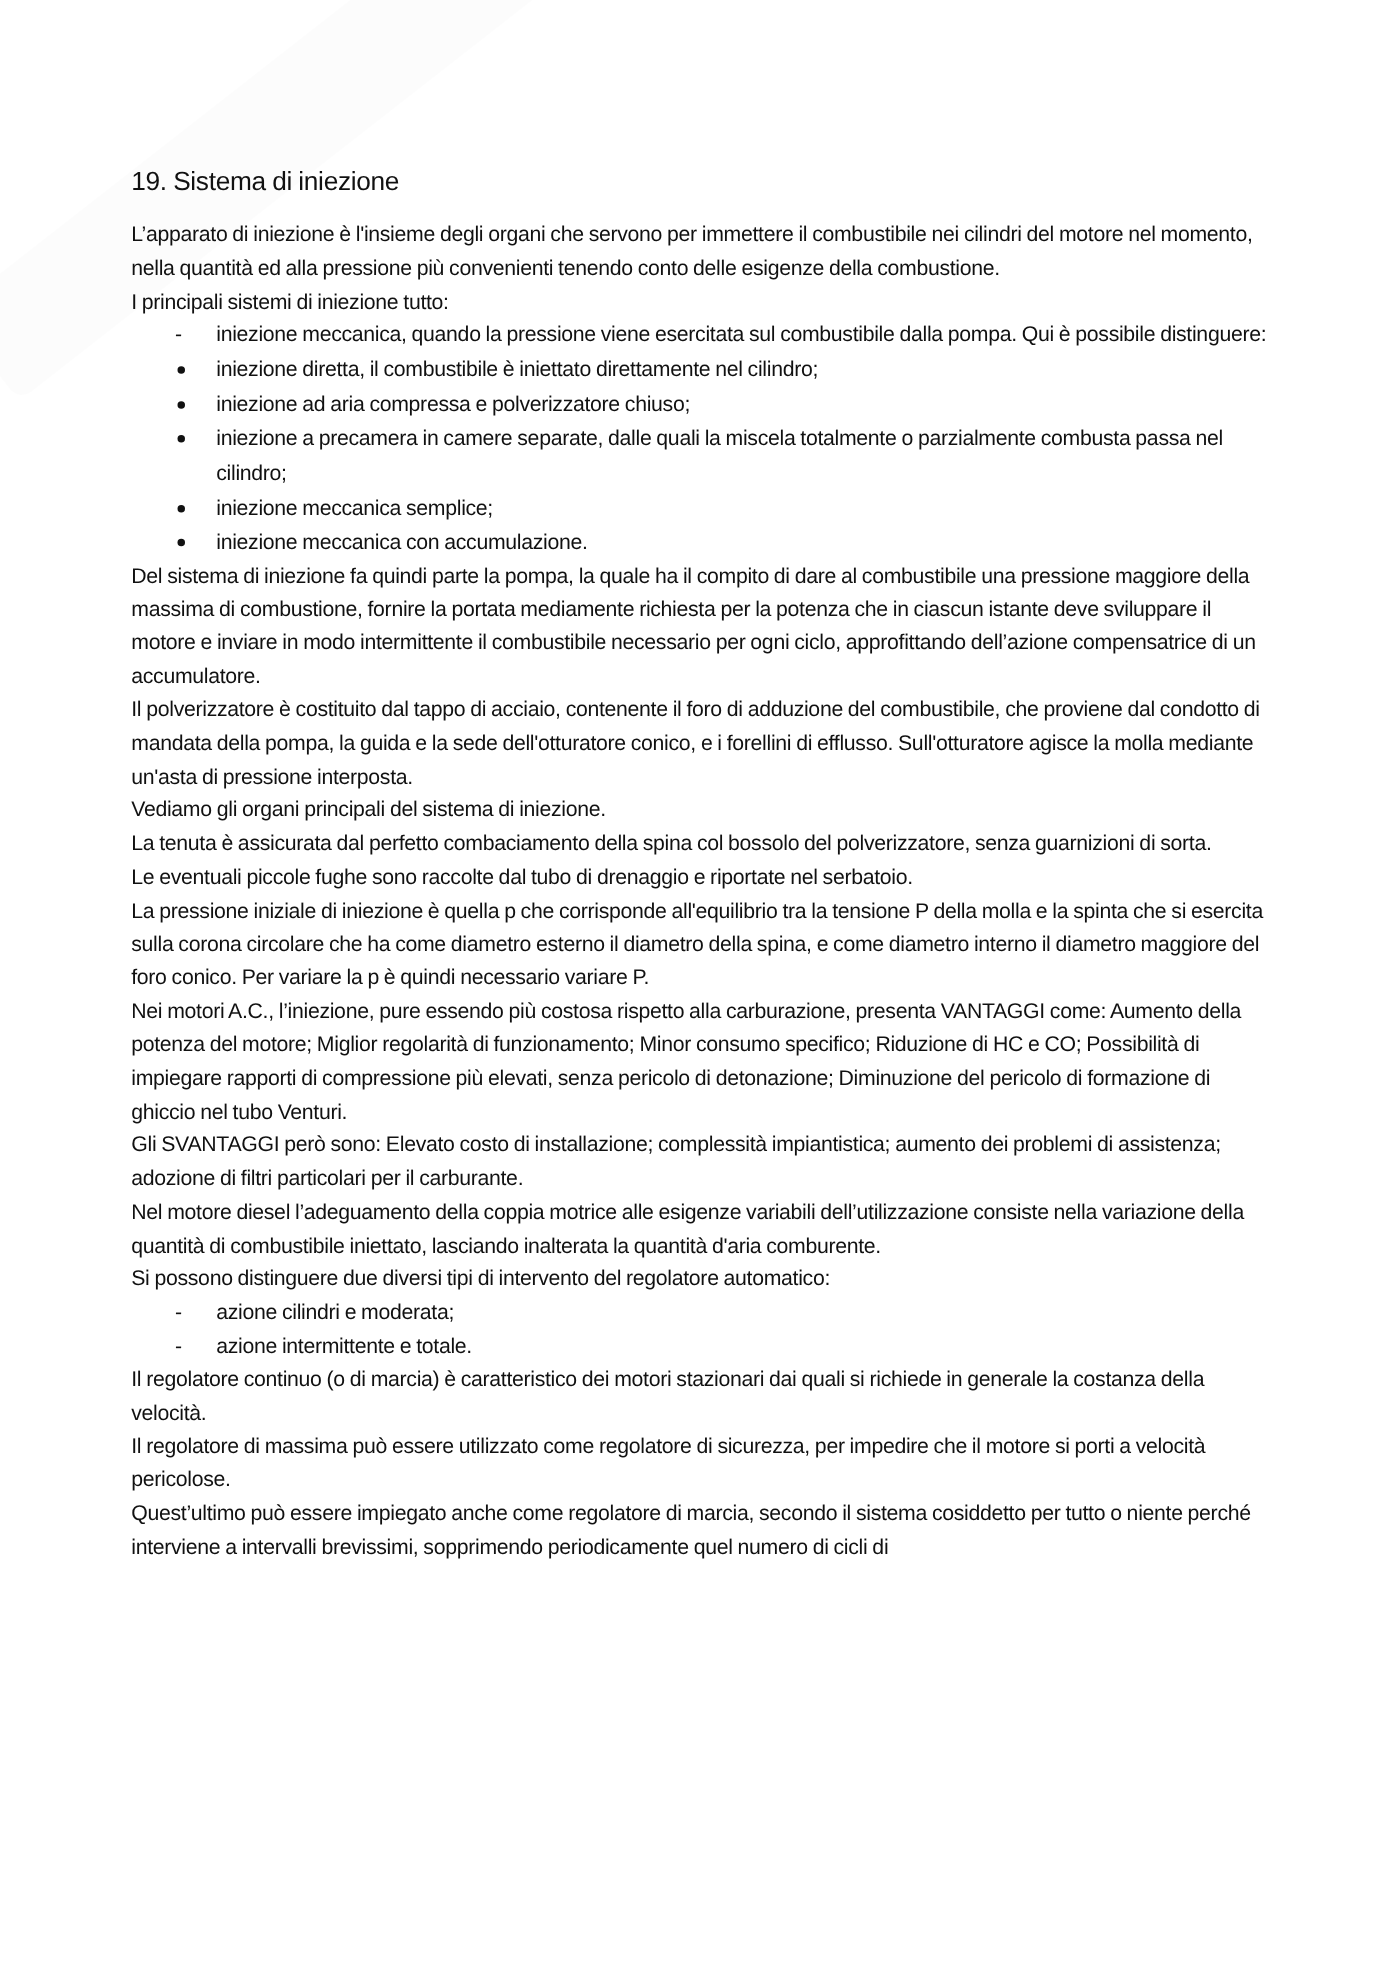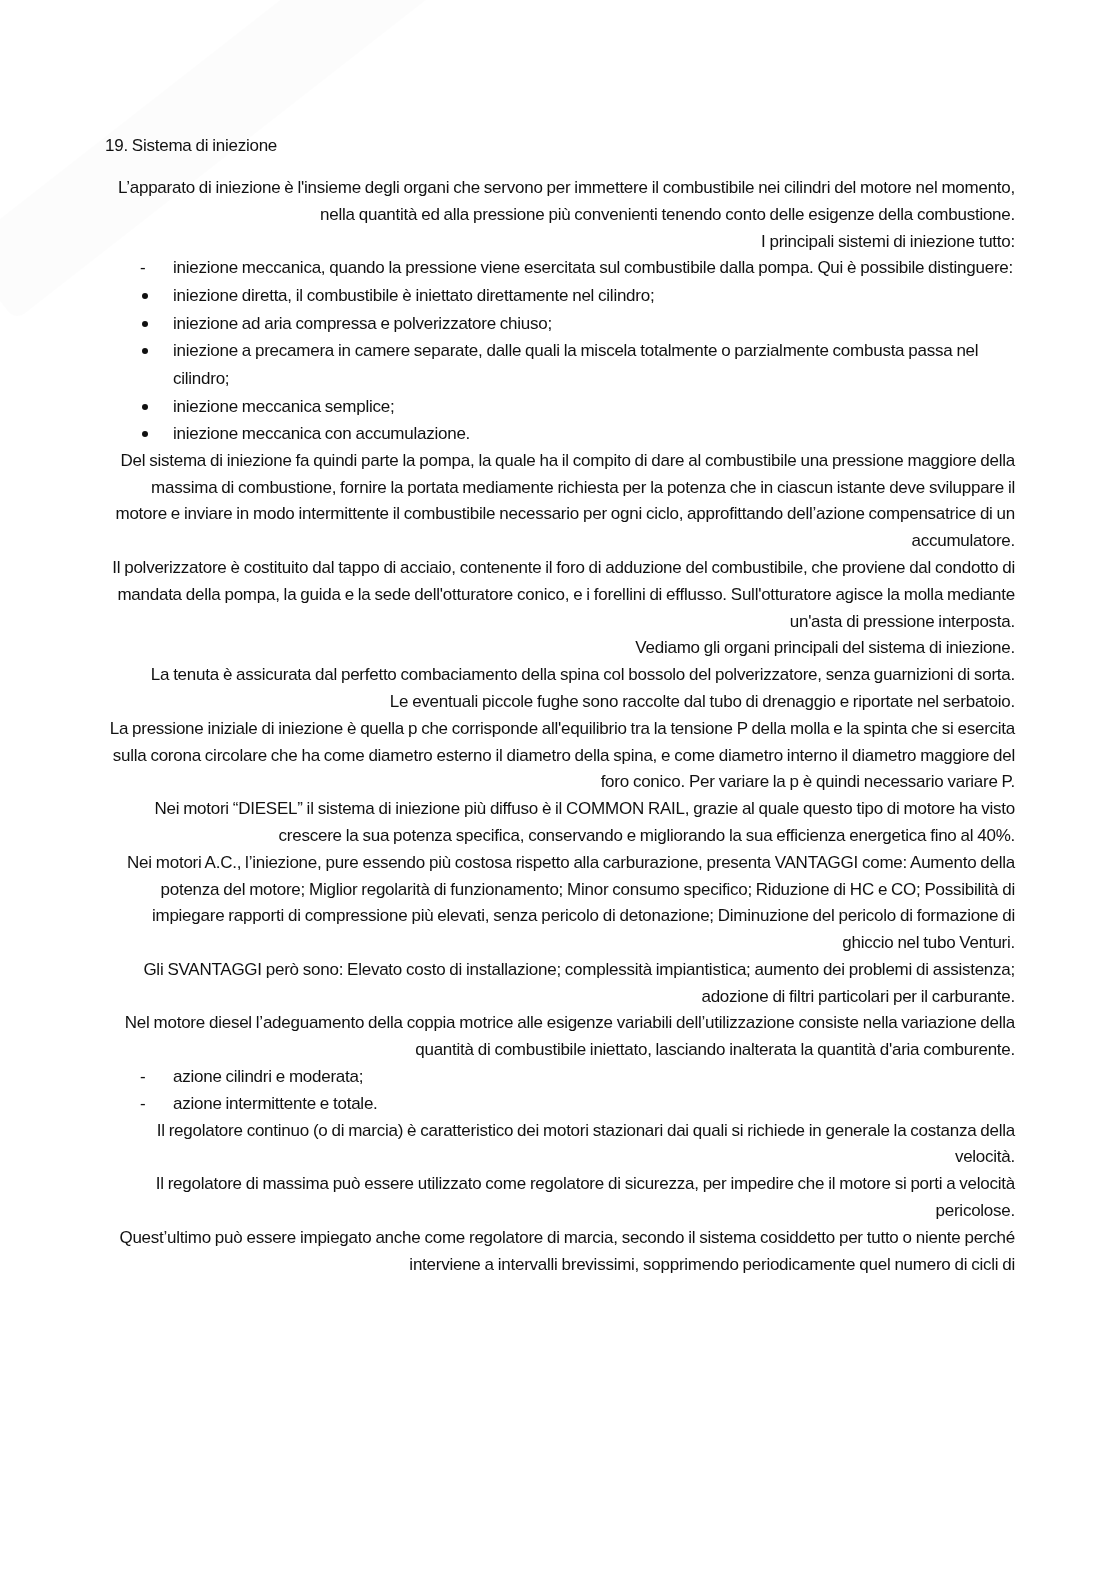--- a/index.html
+++ b/index.html
@@ -33,26 +33,25 @@
       top: 132px;
       width: 910px;
       font-size: 17px;
       letter-spacing: -0.25px;
       word-spacing: -0.5px;
     }
     .title {
       margin: 0 0 16px 0;
       line-height: 27px;
       font-weight: normal;
-      font-size: 17px;
+      font-size: 21px;
     }
     .p {
       margin: 0;
       line-height: 26.8px;
-      text-align: right;
     }
     ul.list {
       list-style: none;
       margin: 0;
       padding: 0;
     }
     ul.list li {
       position: relative;
       padding-left: 68px;
       line-height: 26.8px;
@@ -117,24 +116,24 @@
       <span>iniezione meccanica con accumulazione.</span>
     </li>
   </ul>
 
   <p class="p">Del sistema di iniezione fa quindi parte la pompa, la quale ha il compito di dare al combustibile una pressione maggiore della massima di combustione, fornire la portata mediamente richiesta per la potenza che in ciascun istante deve sviluppare il motore e inviare in modo intermittente il combustibile necessario per ogni ciclo, approfittando dell’azione compensatrice di un accumulatore.</p>
   <p class="p">Il polverizzatore è costituito dal tappo di acciaio, contenente il foro di adduzione del combustibile, che proviene dal condotto di mandata della pompa, la guida e la sede dell'otturatore conico, e i forellini di efflusso. Sull'otturatore agisce la molla mediante un'asta di pressione interposta.</p>
   <p class="p">Vediamo gli organi principali del sistema di iniezione.</p>
   <p class="p">La tenuta è assicurata dal perfetto combaciamento della spina col bossolo del polverizzatore, senza guarnizioni di sorta.</p>
   <p class="p">Le eventuali piccole fughe sono raccolte dal tubo di drenaggio e riportate nel serbatoio.</p>
   <p class="p">La pressione iniziale di iniezione è quella p che corrisponde all'equilibrio tra la tensione P della molla e la spinta che si esercita sulla corona circolare che ha come diametro esterno il diametro della spina, e come diametro interno il diametro maggiore del foro conico. Per variare la p è quindi necessario variare P.</p>
-  <p class="p">Nei motori “DIESEL” il sistema di iniezione più diffuso è il COMMON RAIL, grazie al quale questo tipo di motore ha visto crescere la sua potenza specifica, conservando e migliorando la sua efficienza energetica fino al 40%.</p>
   <p class="p">Nei motori A.C., l’iniezione, pure essendo più costosa rispetto alla carburazione, presenta VANTAGGI come: Aumento della potenza del motore; Miglior regolarità di funzionamento; Minor consumo specifico; Riduzione di HC e CO; Possibilità di impiegare rapporti di compressione più elevati, senza pericolo di detonazione; Diminuzione del pericolo di formazione di ghiccio nel tubo Venturi.</p>
   <p class="p">Gli SVANTAGGI però sono: Elevato costo di installazione; complessità impiantistica; aumento dei problemi di assistenza; adozione di filtri particolari per il carburante.</p>
   <p class="p">Nel motore diesel l’adeguamento della coppia motrice alle esigenze variabili dell’utilizzazione consiste nella variazione della quantità di combustibile iniettato, lasciando inalterata la quantità d'aria comburente.</p>
+  <p class="p">Si possono distinguere due diversi tipi di intervento del regolatore automatico:</p>
 
   <ul class="list">
     <li>
       <span class="marker dash"></span>
       <span>azione cilindri e moderata;</span>
     </li>
     <li>
       <span class="marker dash"></span>
       <span>azione intermittente e totale.</span>
     </li>

